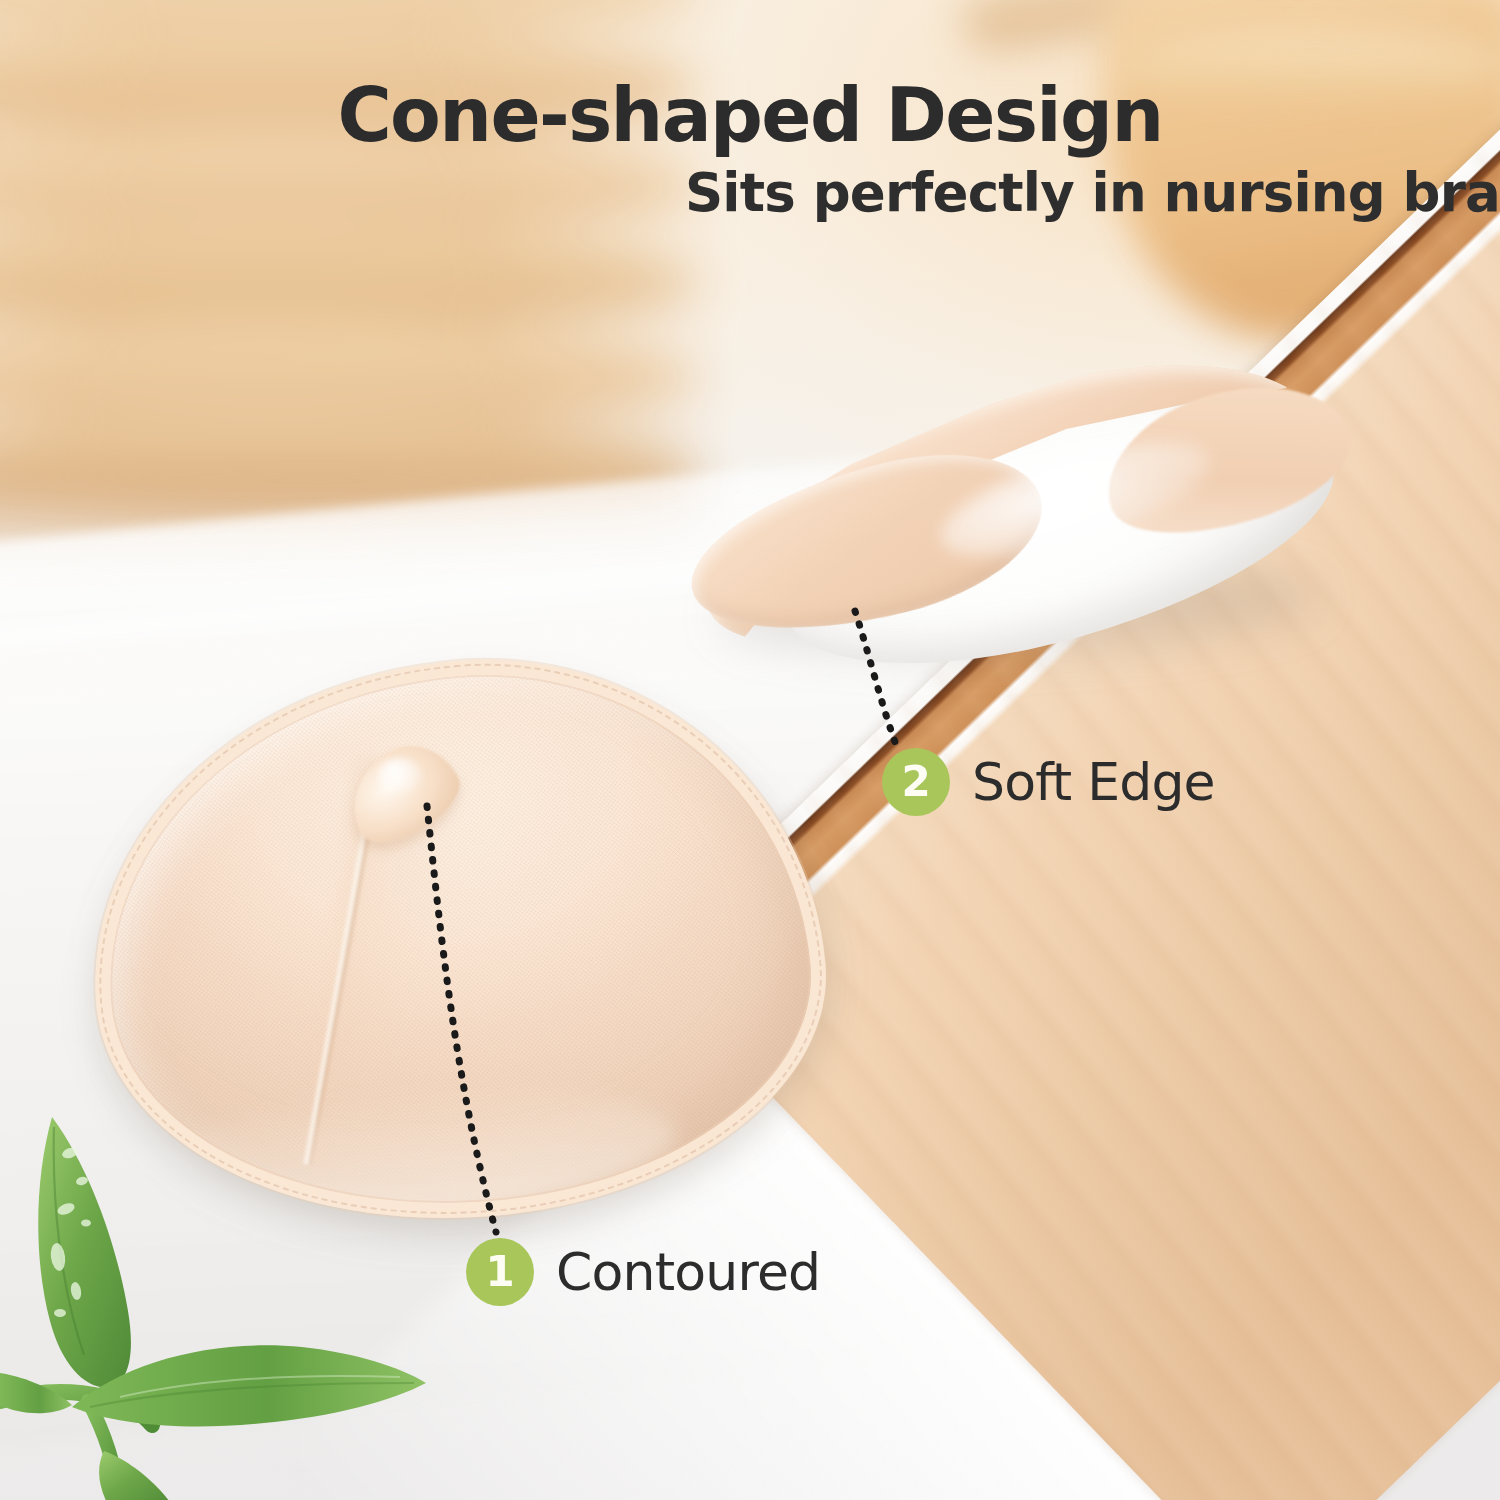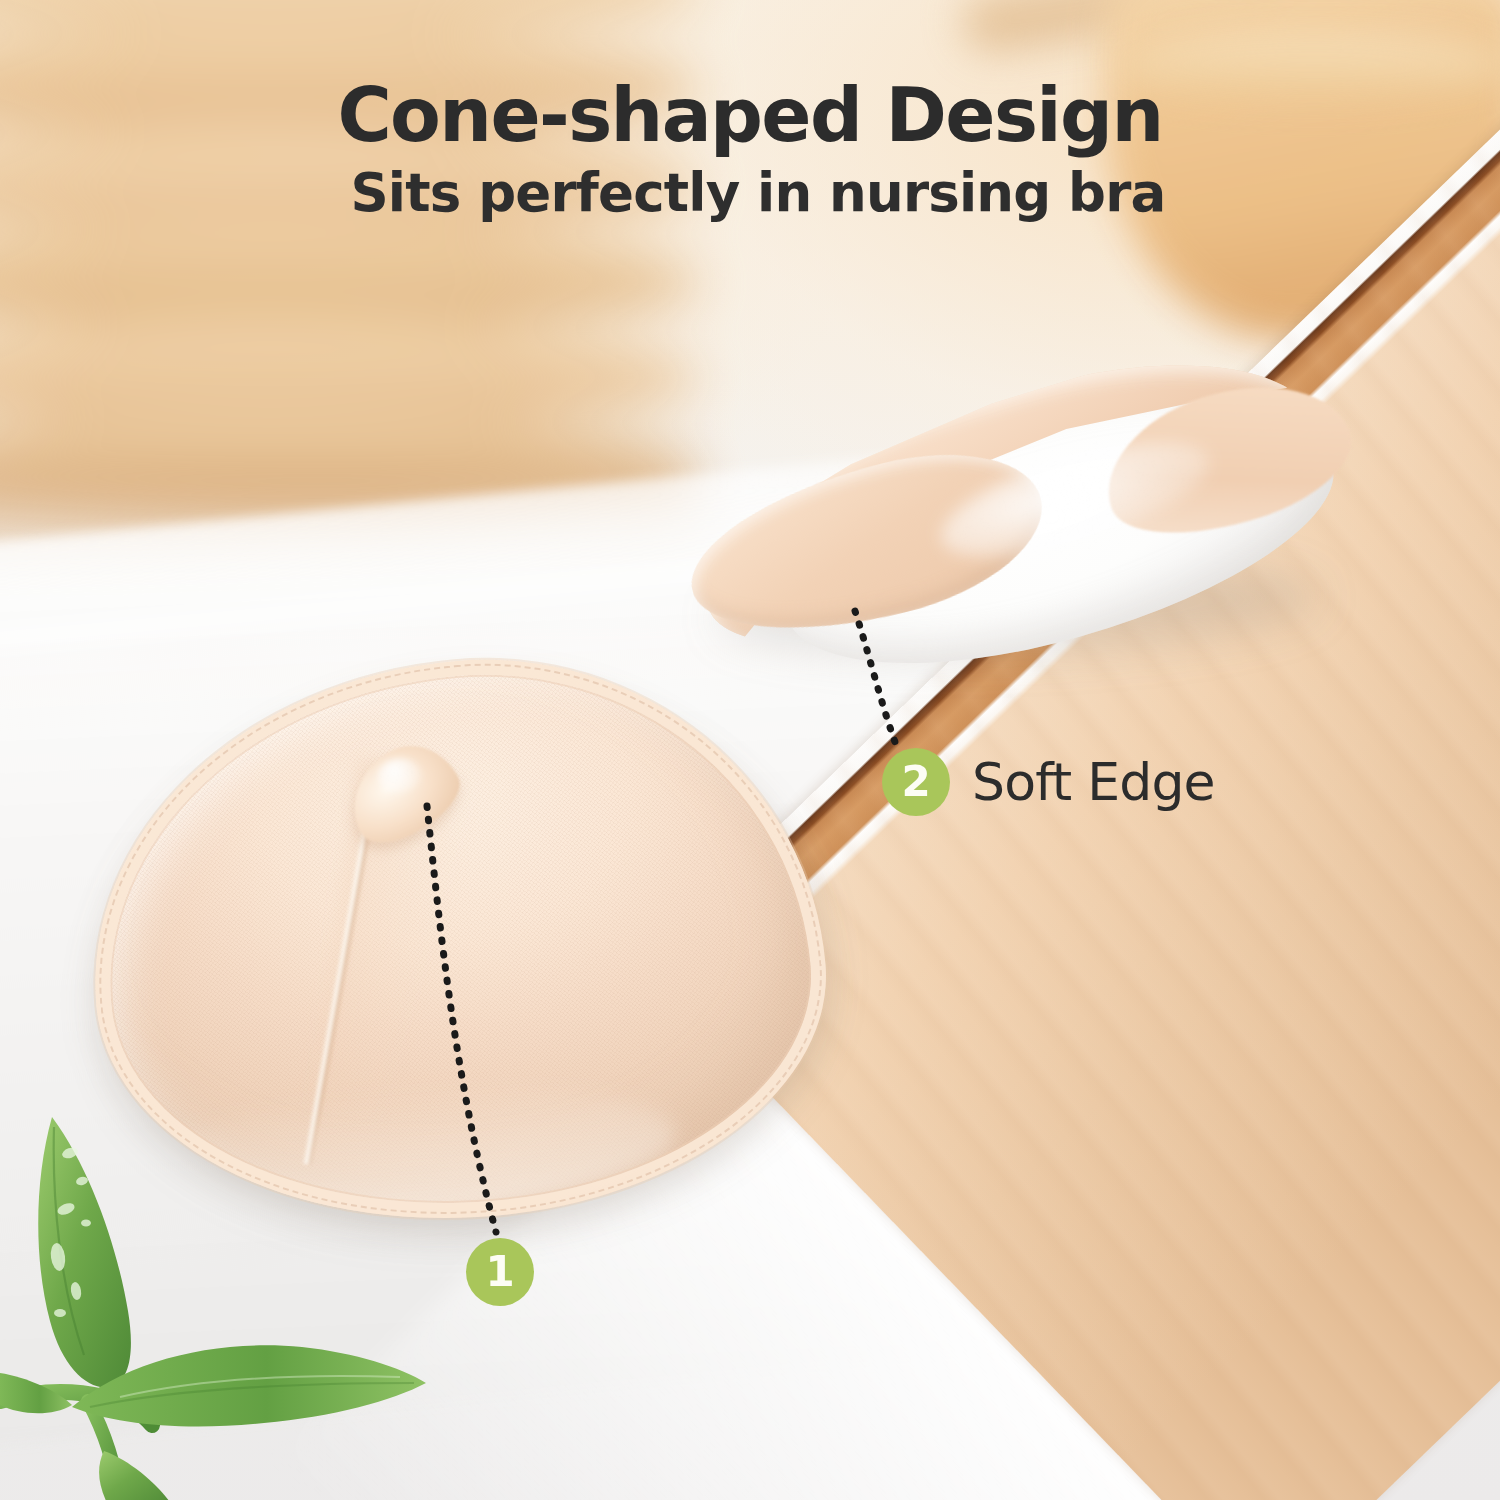--- a/index.html
+++ b/index.html
@@ -412,20 +412,21 @@
     margin: 0;
   }
   .headline .h-sub {
     font-family: "DejaVu Sans", sans-serif;
     font-weight: 700;
     font-size: 53px;
     line-height: 1.18;
     letter-spacing: -0.8px;
     color: #2e2e2e;
     margin: 10px 0 0 16px;
+    text-align: right;
   }
 
   
   .leader { position: absolute; left: 0; top: 0; width: 1500px; height: 1500px; pointer-events: none; }
 
   .callout {
     position: absolute;
     display: flex;
     align-items: center;
     gap: 22px;
@@ -568,20 +569,21 @@
     <path d="M855,611 C868,650 880,700 895,742" fill="none" stroke="#1a1a1a" stroke-width="7" stroke-linecap="round" stroke-dasharray="1.5 12"></path>
   </svg>
 
   <div class="headline">
     <div class="h-title">Cone-shaped Design</div>
     <div class="h-sub">Sits perfectly in nursing bra</div>
   </div>
 
   <div class="callout" id="callout-1">
     <div class="badge">1</div>
+    <div class="ctext">Contoured</div>
   </div>
 
   <div class="callout" id="callout-2">
     <div class="badge">2</div>
     <div class="ctext">Soft Edge</div>
   </div>
 
 </div>
 
 </body></html>

